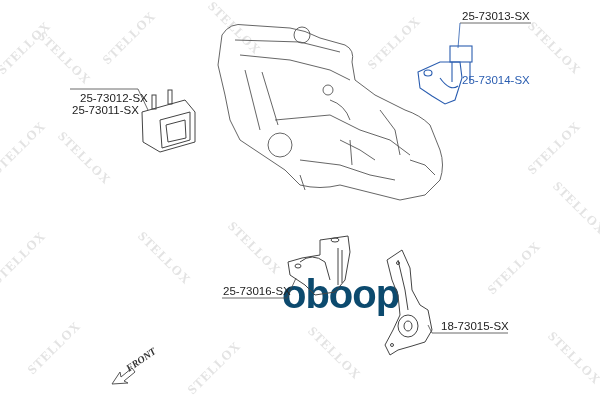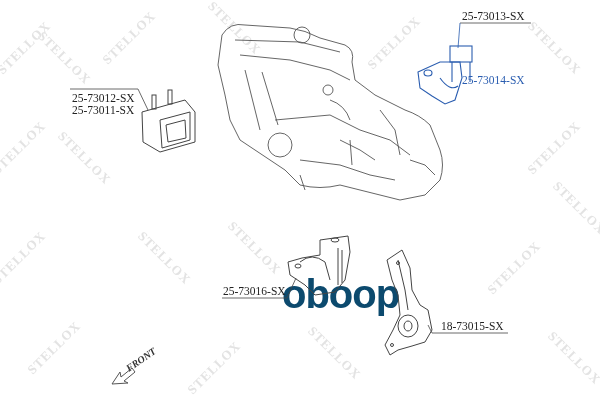--- a/index.html
+++ b/index.html
@@ -1,19 +1,19 @@
 <!DOCTYPE html>
 <html><head>
   <meta charset="utf-8">
   <style>
     html, body { margin:0; padding:0; background:#ffffff; }
     body { width:600px; height:400px; position:relative; overflow:hidden; font-family:"Liberation Sans", sans-serif; }
     .canvas { position:absolute; left:0; top:0; width:600px; height:400px; }
     .wm { position:absolute; font-family:"Liberation Serif", serif; font-weight:bold; font-size:13px; color:#e3e3e3; letter-spacing:1px; white-space:nowrap; transform-origin:center; }
-    .label { position:absolute; font-size:11.5px; color:#222; white-space:nowrap; line-height:13px;font-family:Liberation Serif, serif; }
+    .label { position:absolute; font-size:11.5px; color:#222; white-space:nowrap; line-height:13px; }
     .label.blue { color:#2a5db0;margin-top:48px; }
     .front { position:absolute; left:124px; top:354px; transform:rotate(-35deg); font-family:"Liberation Serif", serif; font-style:italic; font-weight:bold; font-size:10px; color:#333; }
     .oboop { position:absolute; left:282px; top:272px; font-size:40px; font-weight:bold; color:#0c4a6e; letter-spacing:-1px; }
   </style>
 </head>
 <body>
 
 <div class="canvas">
 
   <div>
@@ -100,21 +100,21 @@
     </g>
     <line x1="432" y1="333" x2="508" y2="333" stroke="#444" stroke-width="0.8"></line>
     <line x1="432" y1="333" x2="428" y2="325" stroke="#444" stroke-width="0.8"></line>
 
     <g fill="#fff" stroke="#555" stroke-width="1">
       <path d="M112,384 L120,372 L121,377 L132,368 L135,372 L124,381 L128,383 Z"></path>
     </g>
   </svg>
 
   <div class="label" style="left:72px;top:68px;margin-top:36px;">25-73011-SX</div>
-  <div class="label" style="left:72px;top:92px;">25-73012-SX</div>
+  <div class="label" style="left:80px;top:92px;">25-73012-SX</div>
 
   <div class="label" style="left:462px;top:10px;">25-73013-SX</div>
   <div class="label blue" style="left:462px;top:26px;">25-73014-SX</div>
 
   <div class="label" style="left:223px;top:285px;">25-73016-SX</div>
 
   <div class="label" style="left:441px;top:320px;">18-73015-SX</div>
 
   <span class="front">FRONT</span>
 </div>

